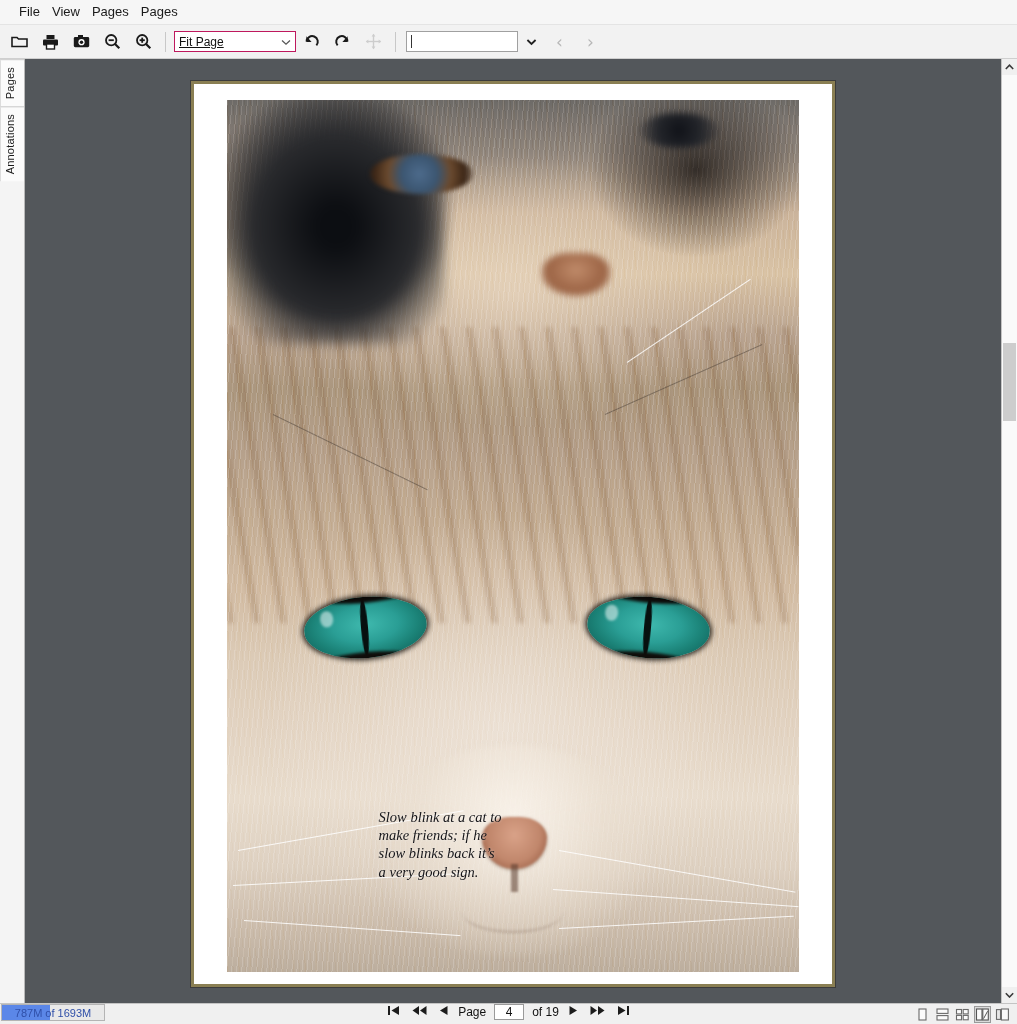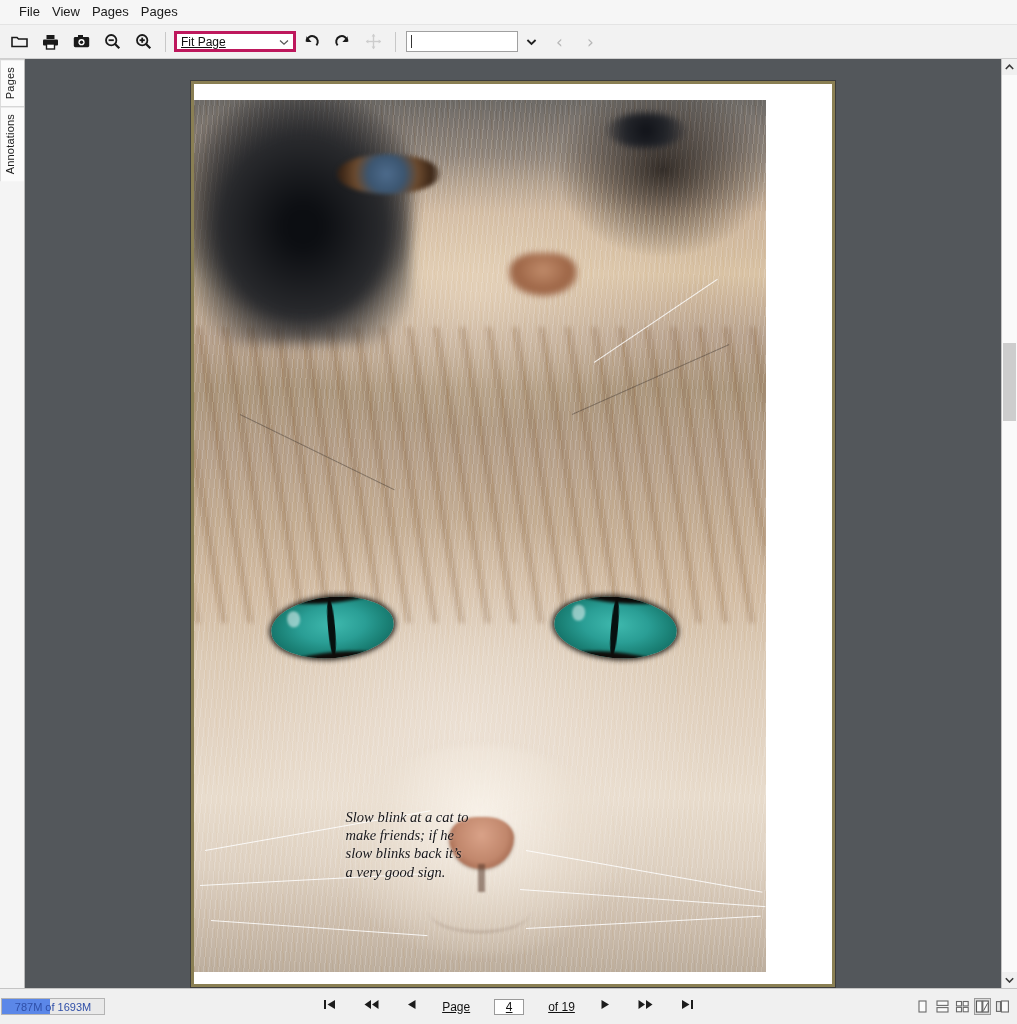--- a/index.html
+++ b/index.html
@@ -68,21 +68,21 @@
     height: 20px;
     background: #c8c8c8;
     margin: 0 6px;
     flex: none;
   }
 
   .zoom-select {
     width: 122px;
     height: 21px;
     background: #ffffff;
-    border: 3px solid #be185d;
+    border: 1px solid #be185d;
     display: flex;
     align-items: center;
     padding: 0 4px;
     font-size: 12px;
     color: #111;
     margin-left: 2px;
     position: relative;
     text-decoration: underline;
   }
   .zoom-select .caret {
@@ -181,21 +181,21 @@
 
   
   .page {
     width: 644px;
     height: 906px;
     background: #ffffff;
     border: 3px solid #8a7f53;
     box-shadow: 0 0 0 1px #3c3c3c;
     position: relative;
     display: flex;
-    justify-content: flex-start;
+    justify-content: center;
     align-items: flex-start;
     padding-top: 16px;
   }
   .page-photo {
     width: 572px;
     height: 872px;
     position: relative;
     overflow: hidden;
     background: #9a8878;
   }
@@ -429,25 +429,24 @@
     position: absolute;
     left: 1px;
     right: 1px;
     top: 268px;
     height: 78px;
     background: #cdcdcd;
   }
 
   
   .statusbar {
-    height: 36px;
+    height: 21px;
     background: #f0f0f0;
     border-top: 1px solid #c4c4c4;
     display: flex;
-    align-items: center;
     flex: none;
     position: relative;
   }
   .mem {
     width: 104px;
     height: 17px;
     margin-left: 1px;
     border: 1px solid #b4b4b4;
     background: #e9e9e9;
     position: relative;
@@ -469,25 +468,24 @@
     white-space: nowrap;
     z-index: 2;
   }
 
   .pager {
     position: absolute;
     left: 0; right: 0;
     display: flex;
     align-items: center;
     justify-content: center;
-    gap: 24px;
+    gap: 8px;
     font-size: 12px;
     color: #111;
     pointer-events: none;
-    text-decoration: underline;
   }
   .pager > * { pointer-events: auto; }
   .pg-btn {
     font-size: 11px;
     color: #1c1c1c;
     padding: 0 2px;
     cursor: default;
     font-family: "DejaVu Sans", sans-serif;
     line-height: 14px;
   }

